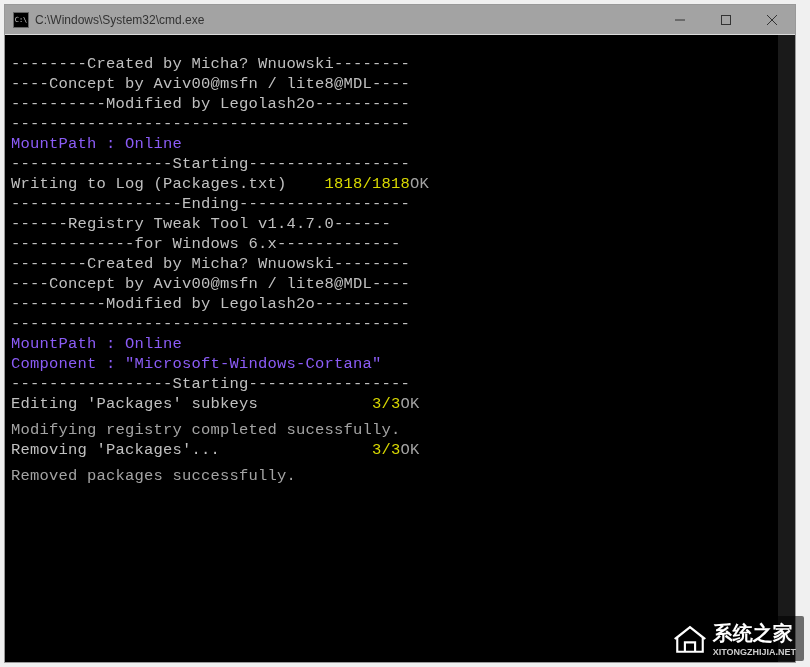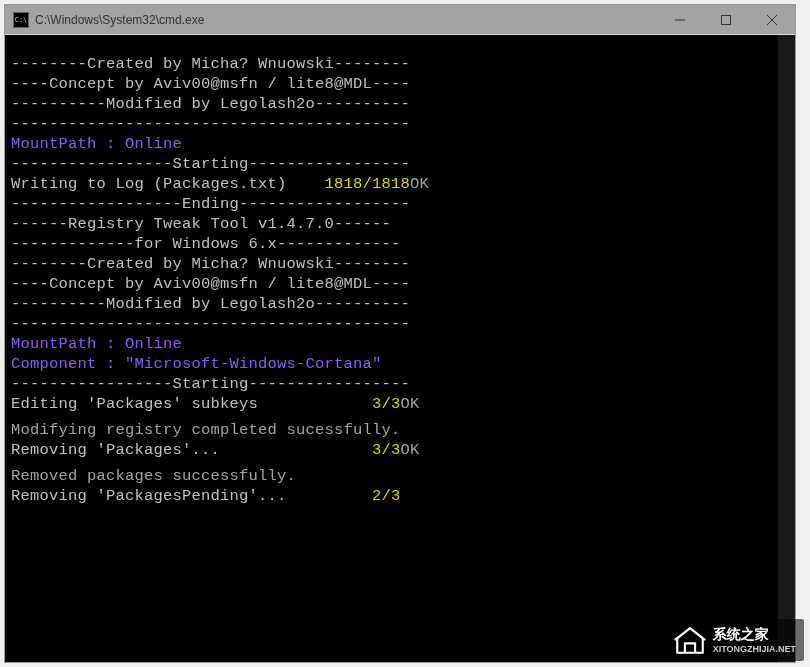--- a/index.html
+++ b/index.html
@@ -100,21 +100,21 @@
       border-radius: 2px;
     }
     .watermark-icon {
       width: 34px;
       height: 34px;
       display: flex;
       align-items: center;
       justify-content: center;
     }
     .watermark-text { display: flex; flex-direction: column; }
-    .wm-t1 { color: #fff; font-size: 14px; font-weight: bold; font-family: 'Microsoft YaHei', sans-serif; }
+    .wm-t1 { color: #fff; font-size: 20px; font-weight: bold; font-family: 'Microsoft YaHei', sans-serif; }
     .wm-t2 { color: #ccc; font-size: 9px; font-family: Arial, sans-serif; font-weight: bold; }
   </style>
 </head>
 <body>
 
 <div class="window">
   <div class="titlebar">
     <span class="titlebar-icon"></span>
     <span class="titlebar-text">C:\Windows\System32\cmd.exe</span>
     <div class="titlebar-controls">
@@ -156,21 +156,20 @@
     <div class="line gray">------------------------------------------</div>
     <div class="line"></div>
     <div class="line"><span class="cyan">MountPath</span><span class="cyan"> : </span><span class="cyan">Online</span></div>
     <div class="line"><span class="cyan">Component</span><span class="cyan"> : </span><span class="cyan">"Microsoft-Windows-Cortana"</span></div>
     <div class="line"></div>
     <div class="line gray">-----------------Starting-----------------</div>
     <div class="line"><span class="gray">Editing 'Packages' subkeys            </span><span class="yellow">3/3</span><span class="green">OK</span></div>
     <div class="line green">Modifying registry completed sucessfully.</div>
     <div class="line"><span class="gray">Removing 'Packages'...                </span><span class="yellow">3/3</span><span class="green">OK</span></div>
     <div class="line green">Removed packages successfully.</div>
-    <div class="line"><span class="gray">Removing 'PackagesPending'...         </span><span class="yellow">2/3</span></div>
     <div class="scrollbar"></div>
   </div>
 </div>
 
 <div class="watermark">
   <div class="watermark-icon">
     <svg viewBox="0 0 40 40">
         <path d="M20 6 L35 18 L35 35 L5 35 L5 18 Z M20 6 L2 20 M20 6 L38 20 M14 35 L14 24 L26 24 L26 35" fill="none" stroke="#fff" stroke-width="2.5"></path>
       </svg>
   </div>

